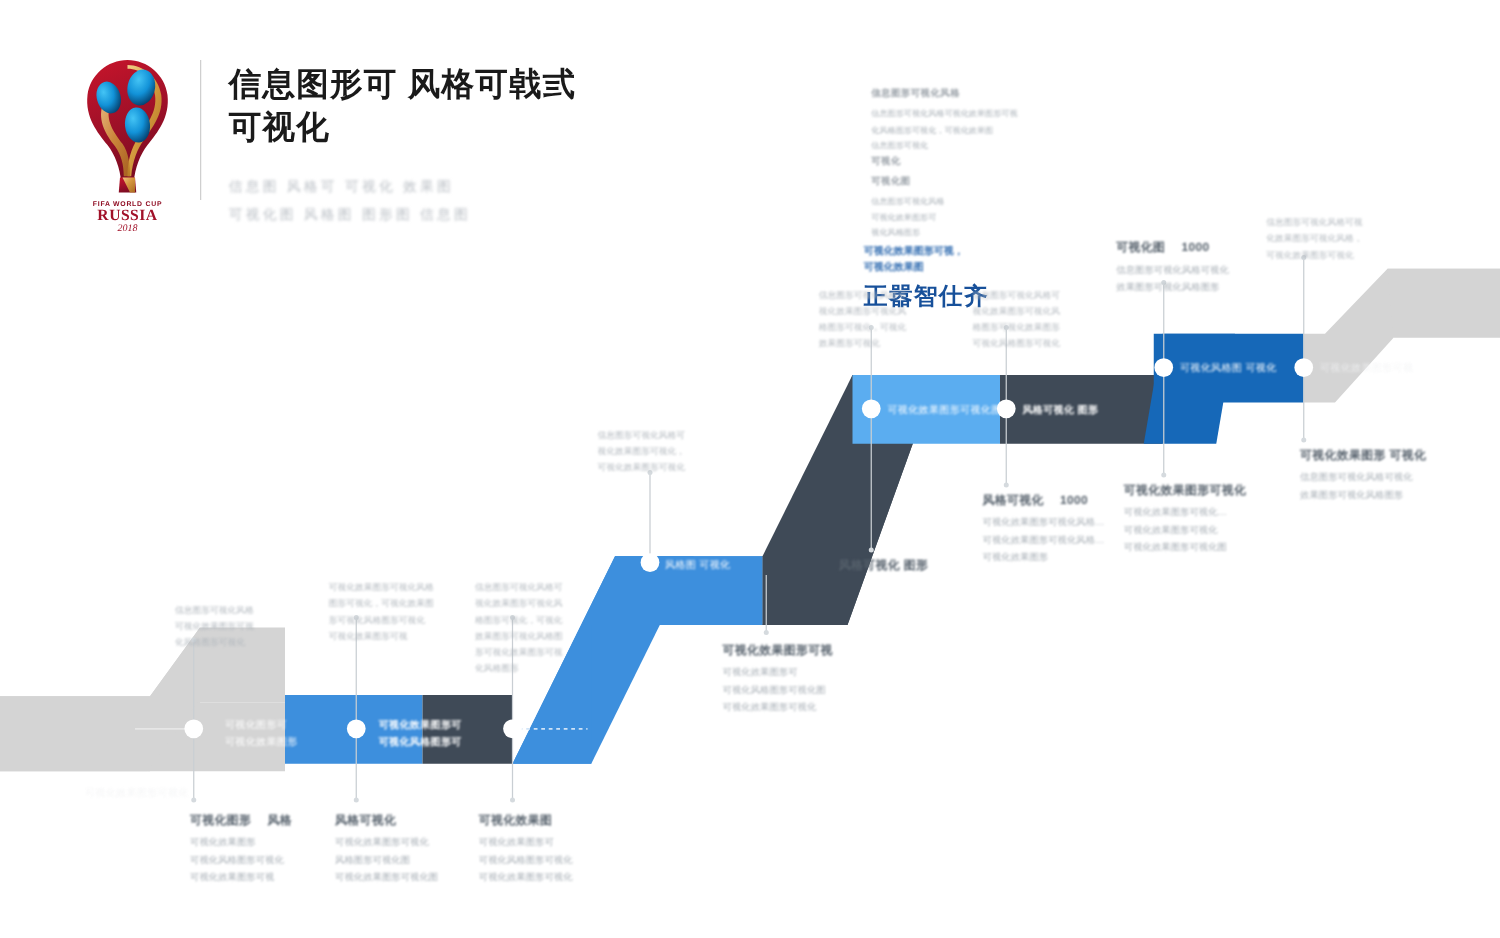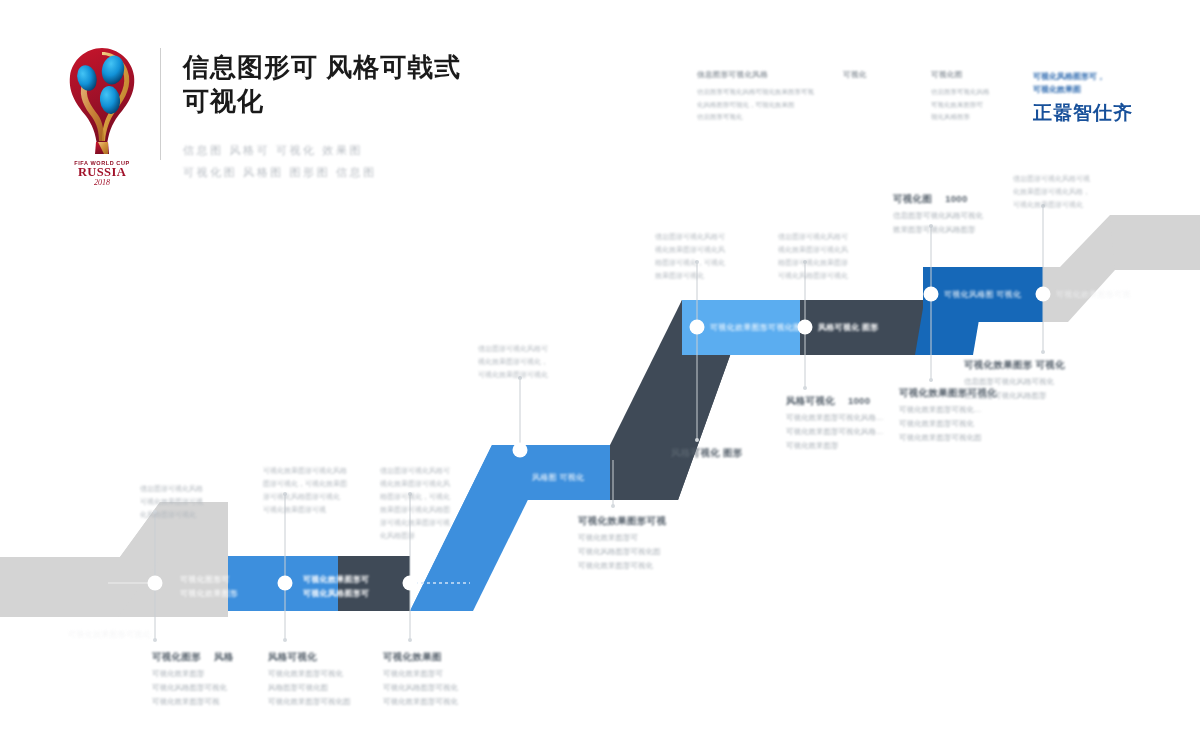--- a/index.html
+++ b/index.html
@@ -20,21 +20,21 @@
   .title{
     font-size:26px;font-weight:bold;color:#1a1a1a;
     line-height:1.32;letter-spacing:1px;margin:0;white-space:pre-line;
   }
   .subtitle{
     margin-top:20px;font-size:11px;color:#b9bec4;line-height:2.0;
     letter-spacing:2.6px;filter:blur(1.1px);white-space:pre-line;
   }
 
   
-  .topinfo{position:absolute;left:697px;top:70px;display:flex;gap:0;}
+  .topinfo{position:absolute;left:697px;top:70px;display:flex;gap:0;flex-direction:column;}
   .ti-col{margin-right:26px;}
   .ti-col.c1{width:120px;}
   .ti-col.c2{width:62px;}
   .ti-col.c3{width:78px;margin-right:30px;}
   .ti-col.c4{width:74px;margin-right:34px;}
   .ti-head{font-size:7.5px;font-weight:bold;color:#9aa1a8;letter-spacing:.4px;filter:blur(.85px);margin-bottom:6px;}
   .ti-body{font-size:6.5px;color:#a9b0b7;line-height:1.95;filter:blur(.85px);white-space:pre-line;}
   .ti-brand{margin-left:-6px;}
   .ti-brand .bhead{font-size:8px;font-weight:bold;color:#2f6bb0;line-height:1.65;filter:blur(.8px);white-space:pre-line;}
   .ti-brand .bbig{font-size:19px;font-weight:bold;color:#17509a;letter-spacing:1px;margin-top:4px;filter:blur(.55px);}
@@ -125,21 +125,21 @@
     <div class="ti-col c2">
       <div class="ti-head">可视化</div>
     </div>
     <div class="ti-col c4">
       <div class="ti-head">可视化图</div>
       <div class="ti-body">信息图形可视化风格
 可视化效果图形可
 视化风格图形</div>
     </div>
     <div class="ti-brand">
-      <div class="bhead">可视化风格图形可，</div>
+      <div class="bhead">可视化效果图形可视，</div>
       <div class="bhead">可视化效果图</div>
       <div class="bbig">正嚣智仕齐</div>
     </div>
   </div>
 
   <svg class="ribbon" width="1200" height="750">
 
     <path d="M0 617 L0 557 L120 557 L160 502 L160 562 L120 617 Z M120 617 L0 617 L0 557 L120 557 Z" fill="#d4d4d4"></path>
     <path d="M118 617 L158 562 L228 562 L228 617 Z" fill="#d4d4d4"></path>
     <path d="M0 557 L120 557 L160 502 L228 502 L228 562 L158 562 L118 617 L0 617 Z" fill="#d4d4d4"></path>
@@ -215,21 +215,21 @@
       <circle cx="931" cy="294" r="7.5" fill="#ffffff"></circle>
       <circle cx="1043" cy="294" r="7.5" fill="#ffffff"></circle>
     </g>
   </svg>
 
   <div class="band-txt ghost" style="left:68px;top:628px;">可视化效果图形可视化</div>
   <div class="band-txt" style="left:180px;top:573px;">可视化图形可
 可视化效果图形</div>
   <div class="band-txt bold" style="left:303px;top:573px;">可视化效果图形可
 可视化风格图形可</div>
-  <div class="band-txt" style="left:532px;top:471px;">风格图  可视化</div>
+  <div class="band-txt" style="left:532px;top:445px;">风格图  可视化</div>
   <div class="band-txt" style="left:710px;top:321px;">可视化效果图形可视化图</div>
   <div class="band-txt bold" style="left:818px;top:321px;">风格可视化  图形</div>
   <div class="band-txt" style="left:944px;top:288px;">可视化风格图  可视化</div>
   <div class="band-txt ghost" style="left:1056px;top:288px;">可视化效果图形可视</div>
 
   <div class="lbl small" style="left:140px;top:480px;width:112px;">
     <div class="b">信息图形可视化风格
 可视化效果图形可视
 化风格图形可视化</div>
   </div>
@@ -316,19 +316,19 @@
     <div class="b">可视化效果图形可视化风格…
 可视化效果图形可视化风格…
 可视化效果图形</div>
   </div>
   <div class="lbl" style="left:899px;top:386px;width:128px;">
     <div class="h">可视化效果图形可视化</div>
     <div class="b">可视化效果图形可视化…
 可视化效果图形可视化
 可视化效果图形可视化图</div>
   </div>
-  <div class="lbl" style="left:964px;top:358px;width:130px;">
+  <div class="lbl" style="left:1040px;top:358px;width:130px;">
     <div class="h">可视化效果图形  可视化</div>
     <div class="b">信息图形可视化风格可视化
 效果图形可视化风格图形</div>
   </div>
 
 </div>
 
 </body></html>

